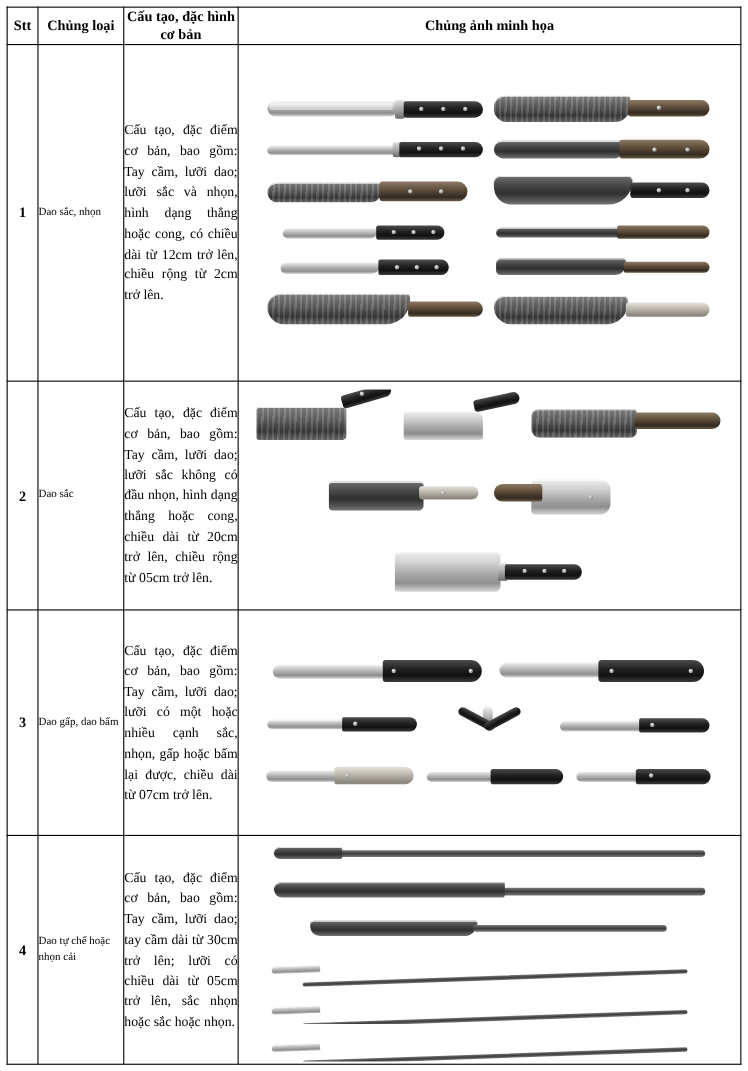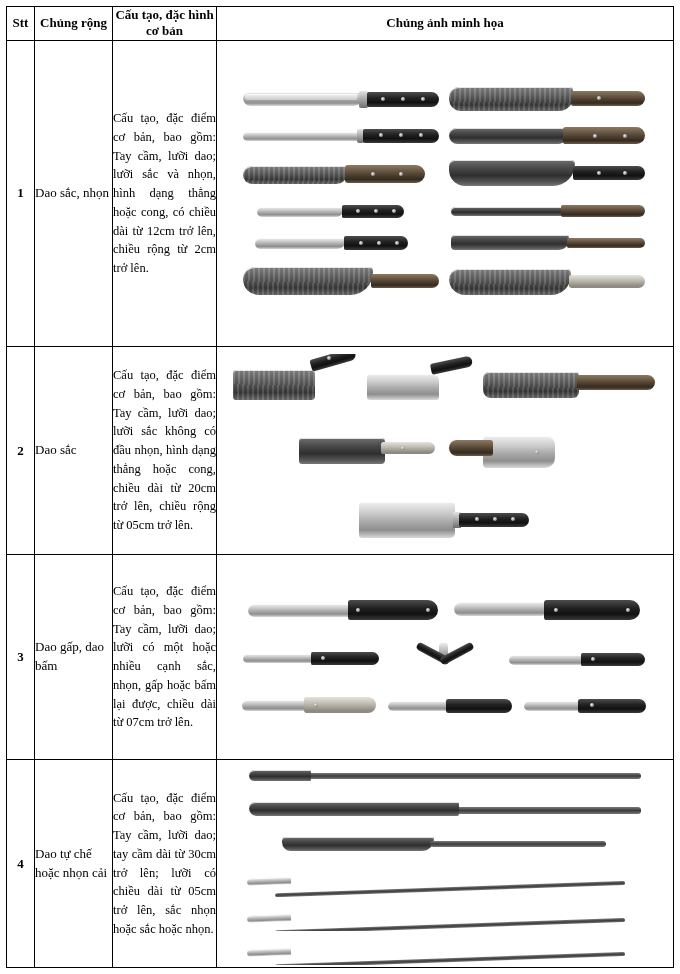--- a/index.html
+++ b/index.html
@@ -43,21 +43,21 @@
   .col-loai { width: 78px; }
   .col-cautao { width: 104px; }
   .col-hinh { width: auto; }
 
   td.cell-stt {
     text-align: center;
     font-weight: bold;
     font-size: 13px;
   }
   td.cell-loai {
-    font-size: 13px;
+    font-size: 10px;
     padding: 4px 6px;
     line-height: 1.45;
     text-align: left;
   }
   td.cell-desc {
     font-size: 12.5px;
     padding: 6px 7px;
     line-height: 1.5;
     text-align: justify;
     text-justify: inter-word;
@@ -125,21 +125,21 @@
   <table class="doc-table">
     <colgroup>
       <col class="col-stt">
       <col class="col-loai">
       <col class="col-cautao">
       <col class="col-hinh">
     </colgroup>
     <thead>
       <tr>
         <th>Stt</th>
-        <th>Chủng rộng</th>
+        <th>Chủng loại</th>
         <th>Cấu tạo, đặc hình cơ bản</th>
         <th>Chủng ảnh minh họa</th>
       </tr>
     </thead>
     <tbody>
 
       <tr style="height:303px;">
         <td class="cell-stt">1</td>
         <td class="cell-loai">Dao sắc, nhọn</td>
         <td class="cell-desc">Cấu tạo, đặc điểm cơ bản, bao gồm: Tay cầm, lưỡi dao; lưỡi sắc và nhọn, hình dạng thẳng hoặc cong, có chiều dài từ 12cm trở lên, chiều rộng từ 2cm trở lên.</td>

